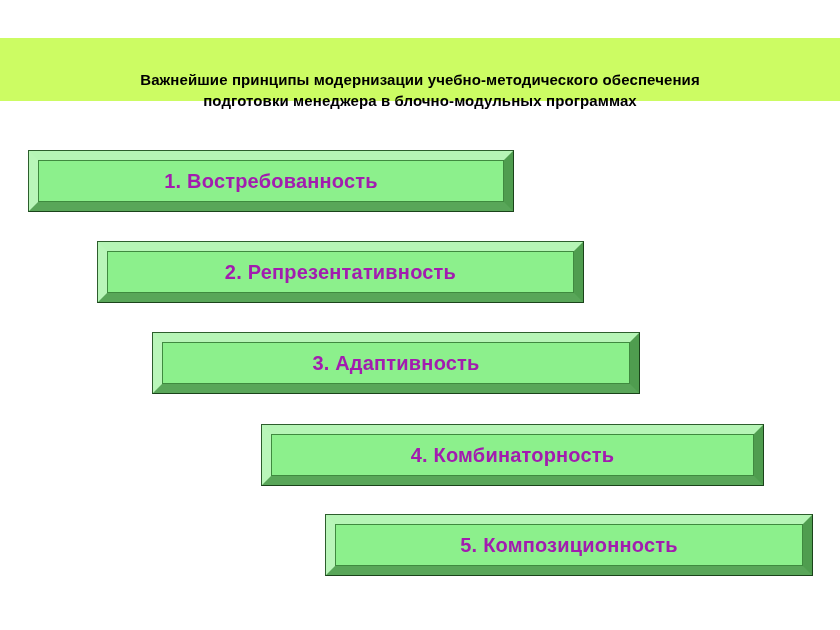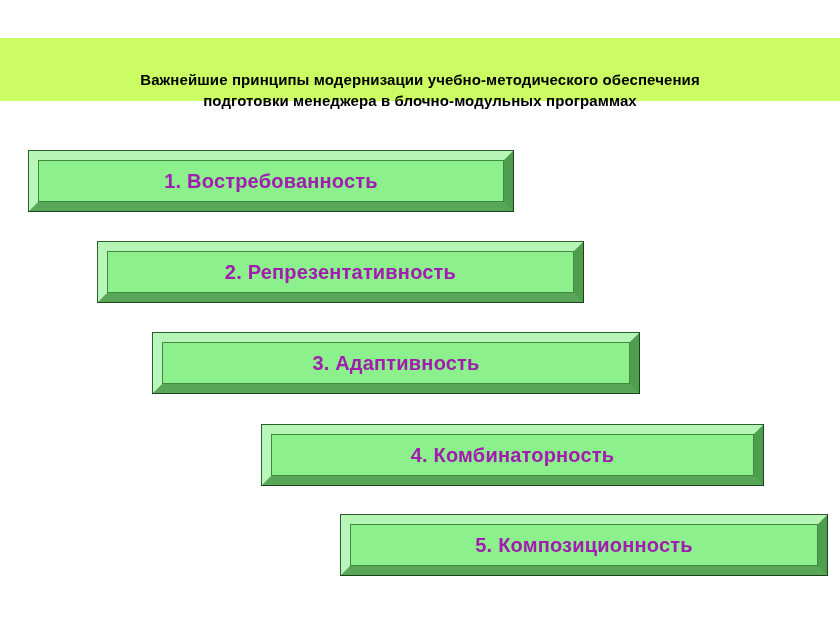--- a/index.html
+++ b/index.html
@@ -131,21 +131,21 @@
   </div>
 
   <div class="step-box" style="left:241px; top:424px; width:503px; height:62px;margin-left:20px;">
     <div class="bevel">
       <div class="inner">
         <span class="step-label">4. Комбинаторность</span>
       </div>
     </div>
   </div>
 
-  <div class="step-box" style="left:325px; top:514px; width:488px; height:62px;margin-left:15px;">
+  <div class="step-box" style="left:325px; top:514px; width:488px; height:62px;">
     <div class="bevel">
       <div class="inner">
         <span class="step-label">5. Композиционность</span>
       </div>
     </div>
   </div>
 
 </div>
 
 </body></html>

